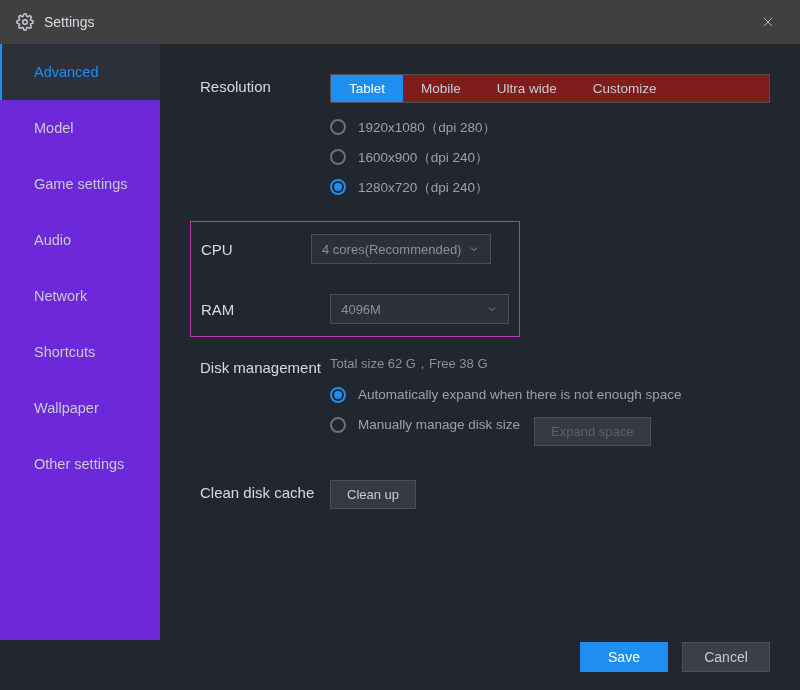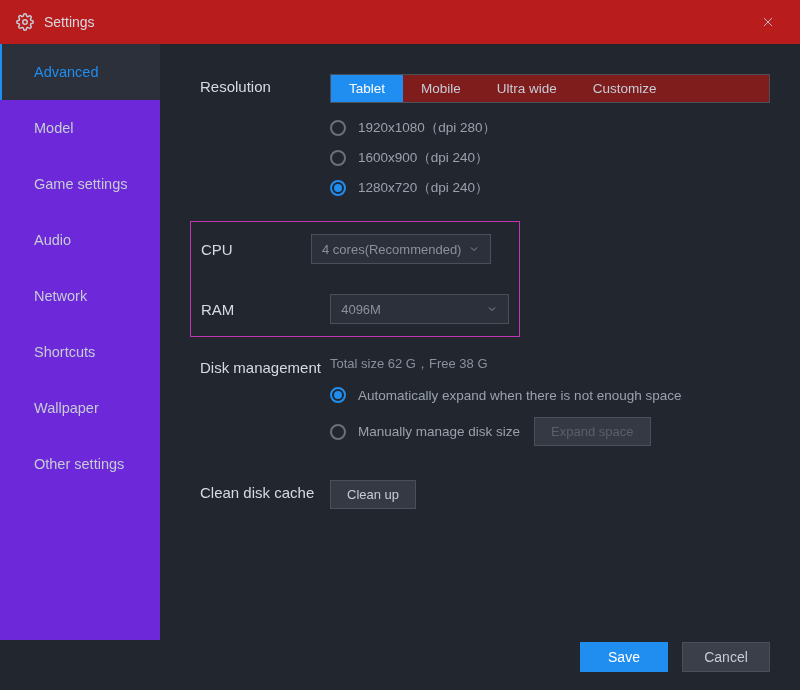--- a/index.html
+++ b/index.html
@@ -13,21 +13,21 @@
       height: 690px;
       background: #22262f;
       color: #b8bec8;
       overflow: hidden;
     }
     .titlebar {
       height: 44px;
       display: flex;
       align-items: center;
       padding: 0 16px;
-      background: #b91c1c;
+      background: #404040;
     }
     .titlebar .gear {
       width: 18px;
       height: 18px;
       margin-right: 10px;
       display: inline-flex;
       align-items: center;
       justify-content: center;
     }
     .titlebar .title {
@@ -100,21 +100,20 @@
     }
     .seg-btn.active {
       background: #1f8ef0;
       color: #fff;
     }
     .radio-list {
       margin-top: 16px;
     }
     .radio-item {
       display: flex;
-      align-items: center;
       margin-bottom: 12px;
       cursor: pointer;
     }
     .radio-circle {
       width: 16px;
       height: 16px;
       border-radius: 50%;
       border: 2px solid #6a707c;
       margin-right: 12px;
       display: flex;

